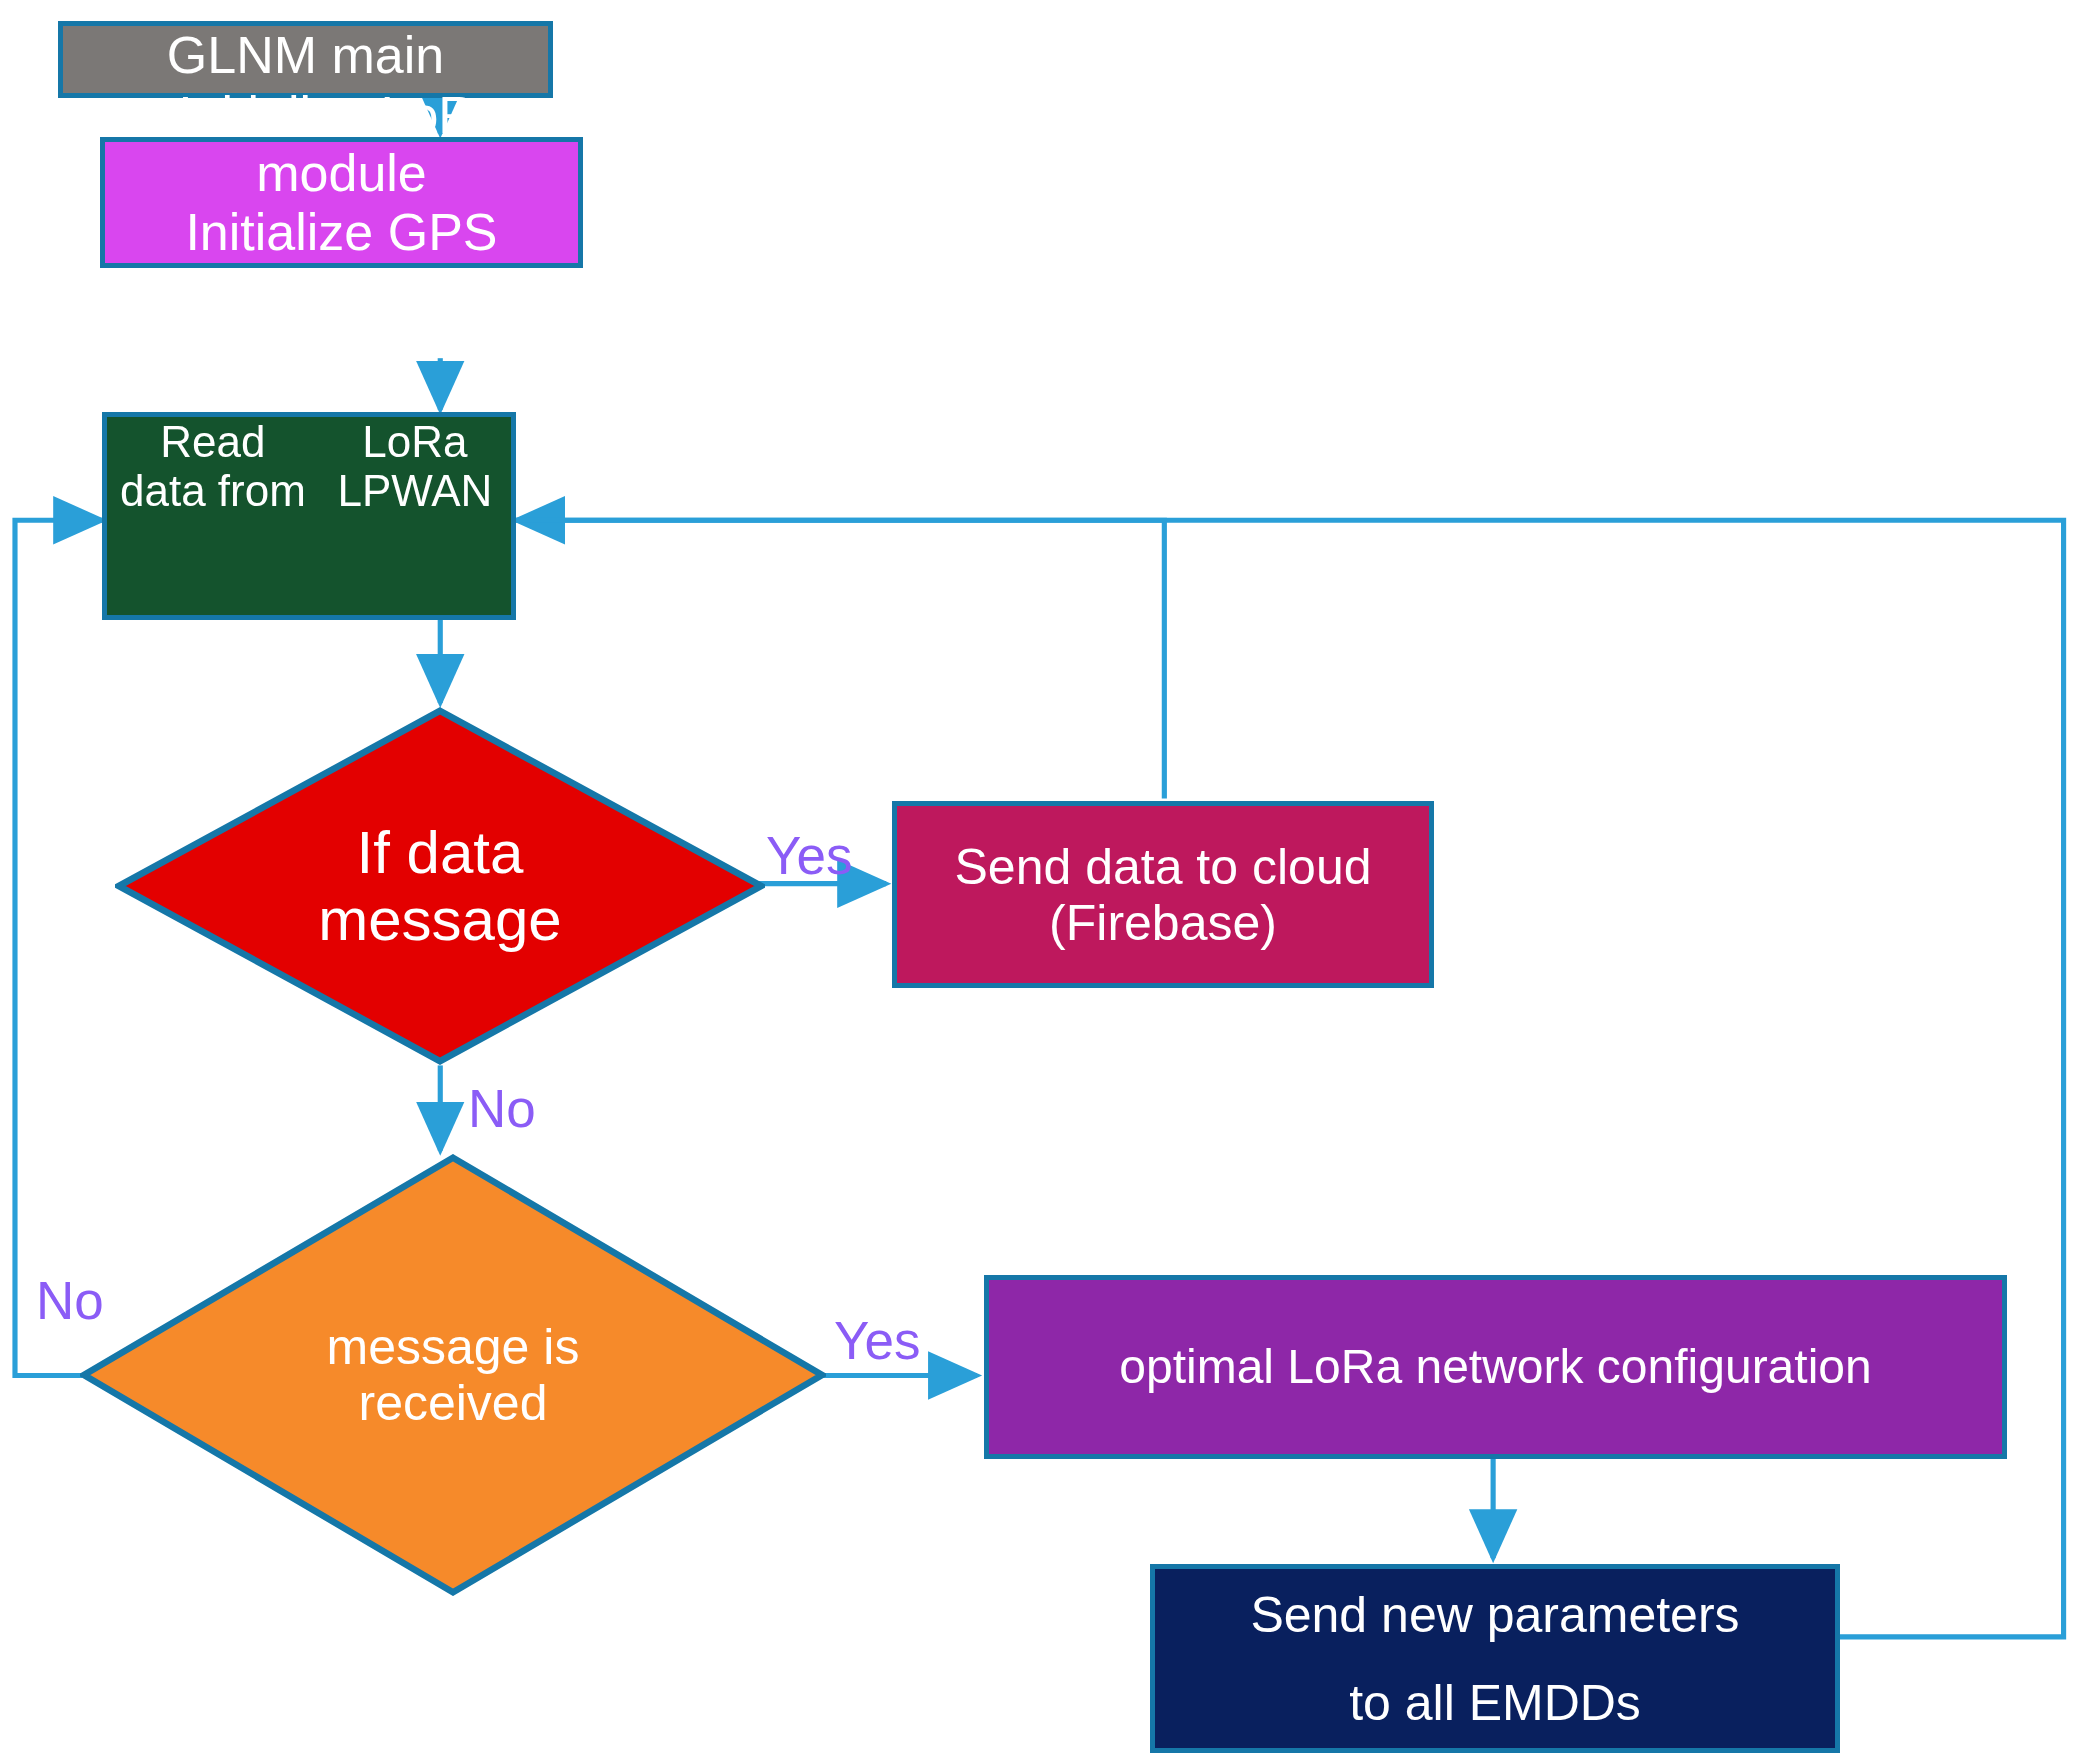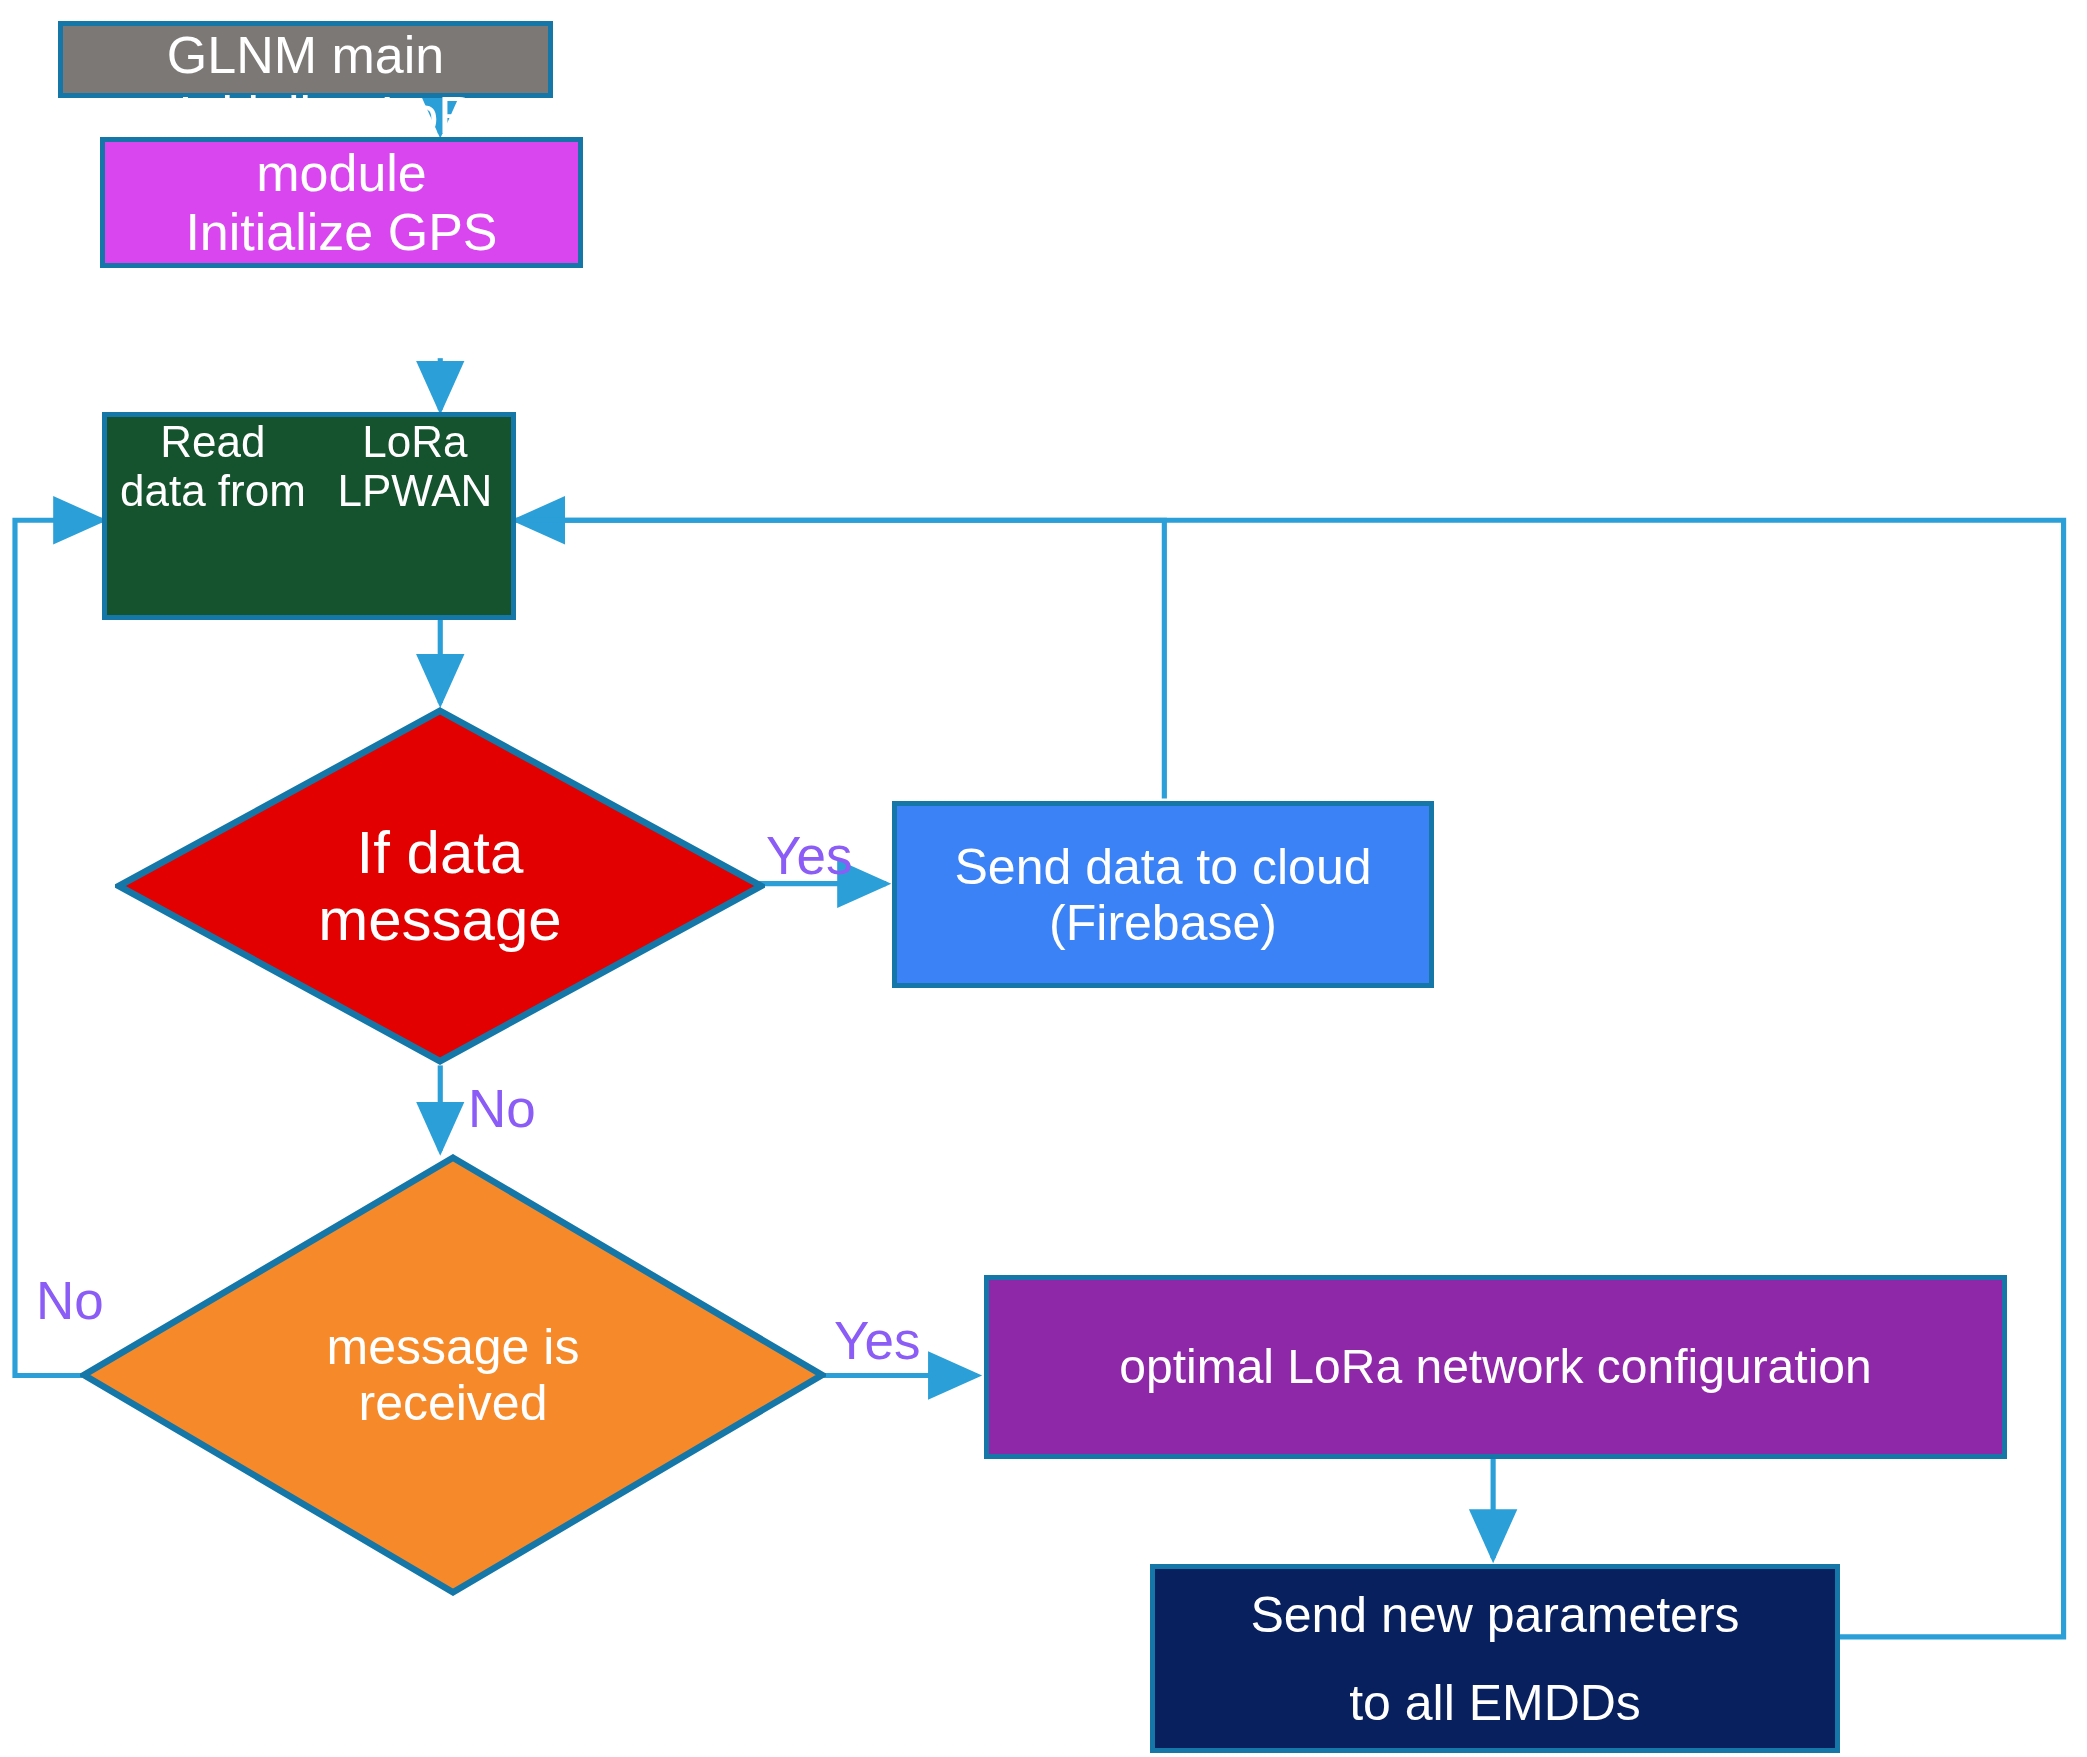--- a/index.html
+++ b/index.html
@@ -63,21 +63,21 @@
   <div style="position:absolute;left:115px;top:707px;width:650px;height:358px;">
     <svg width="650" height="358" viewBox="0 0 694 382" style="position:absolute;left:0;top:0;">
       <polygon points="347,4 690,191 347,378 4,191" fill="#e30000" stroke="#1577a8" stroke-width="7"></polygon>
     </svg>
     <div class="node" style="left:0;top:0;width:650px;height:358px;font-size:60px;flex-direction:column;">
       <span class="nodetext">If data</span>
       <span class="nodetext">message</span>
     </div>
   </div>
 
-  <div class="node rect" style="left:892px;top:801px;width:542px;height:187px;background:#3b82f6;font-size:50px;flex-direction:column;">
+  <div class="node rect" style="left:892px;top:801px;width:542px;height:187px;background:#be185d;font-size:50px;flex-direction:column;">
     <span class="nodetext">Send data to cloud</span>
     <span class="nodetext">(Firebase)</span>
   </div>
 
   <div style="position:absolute;left:80px;top:1154px;width:746px;height:442px;">
     <svg width="746" height="442" viewBox="0 0 796 472" style="position:absolute;left:0;top:0;">
       <polygon points="398,4 792,236 398,468 4,236" fill="#f68a2a" stroke="#1577a8" stroke-width="7"></polygon>
     </svg>
     <div class="node" style="left:0;top:0;width:746px;height:442px;font-size:50px;flex-direction:column;">
       <span class="nodetext">message is</span>

